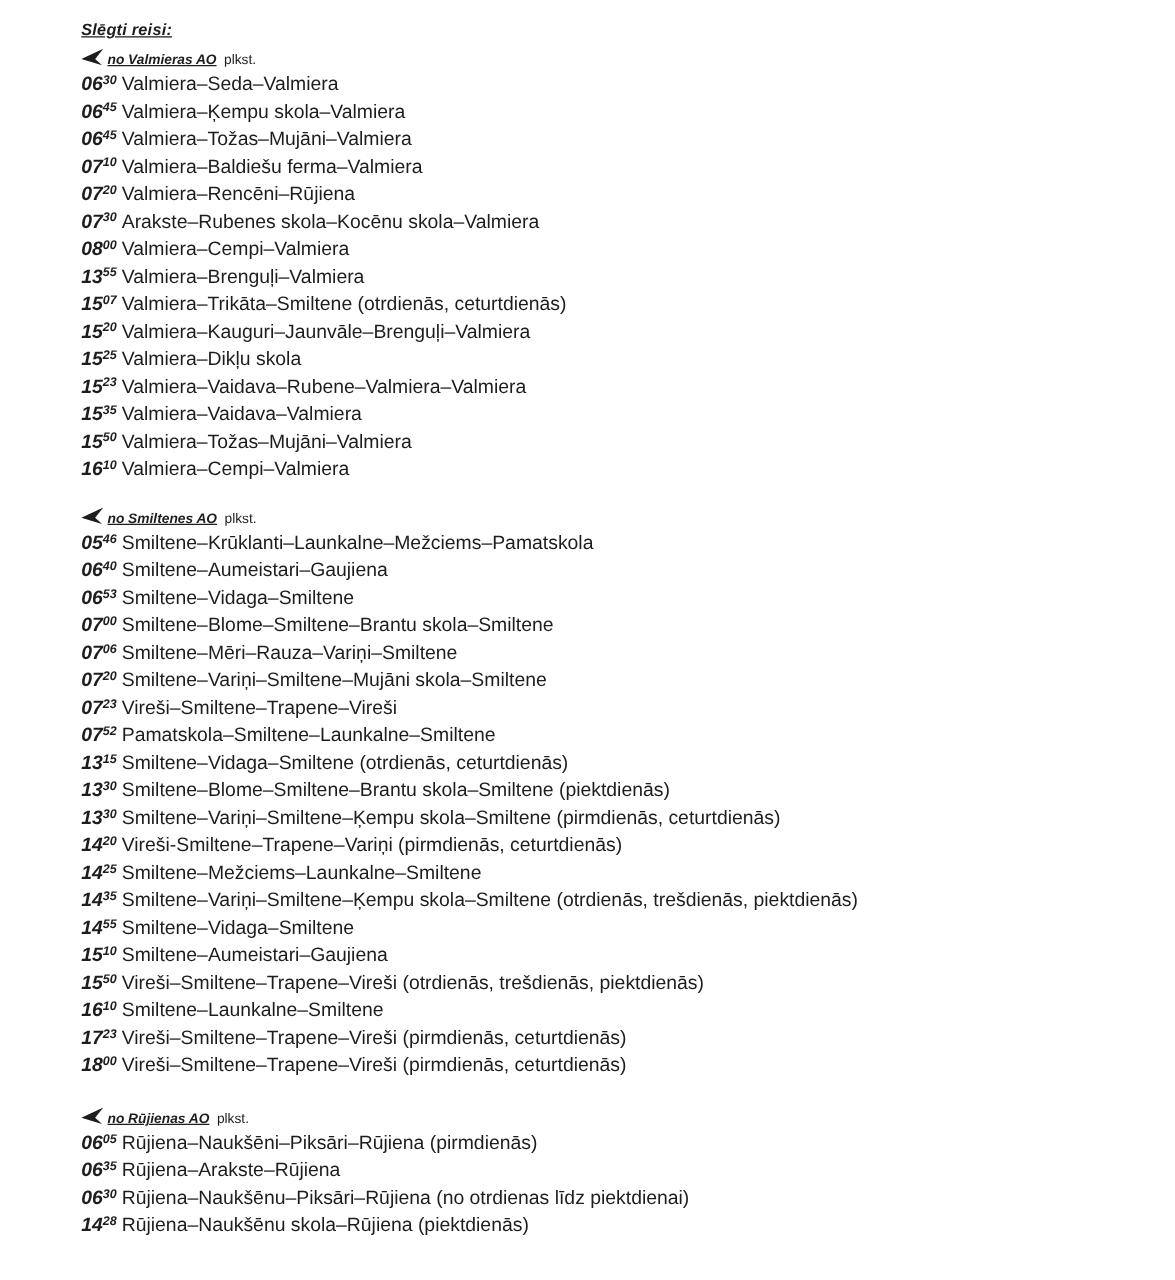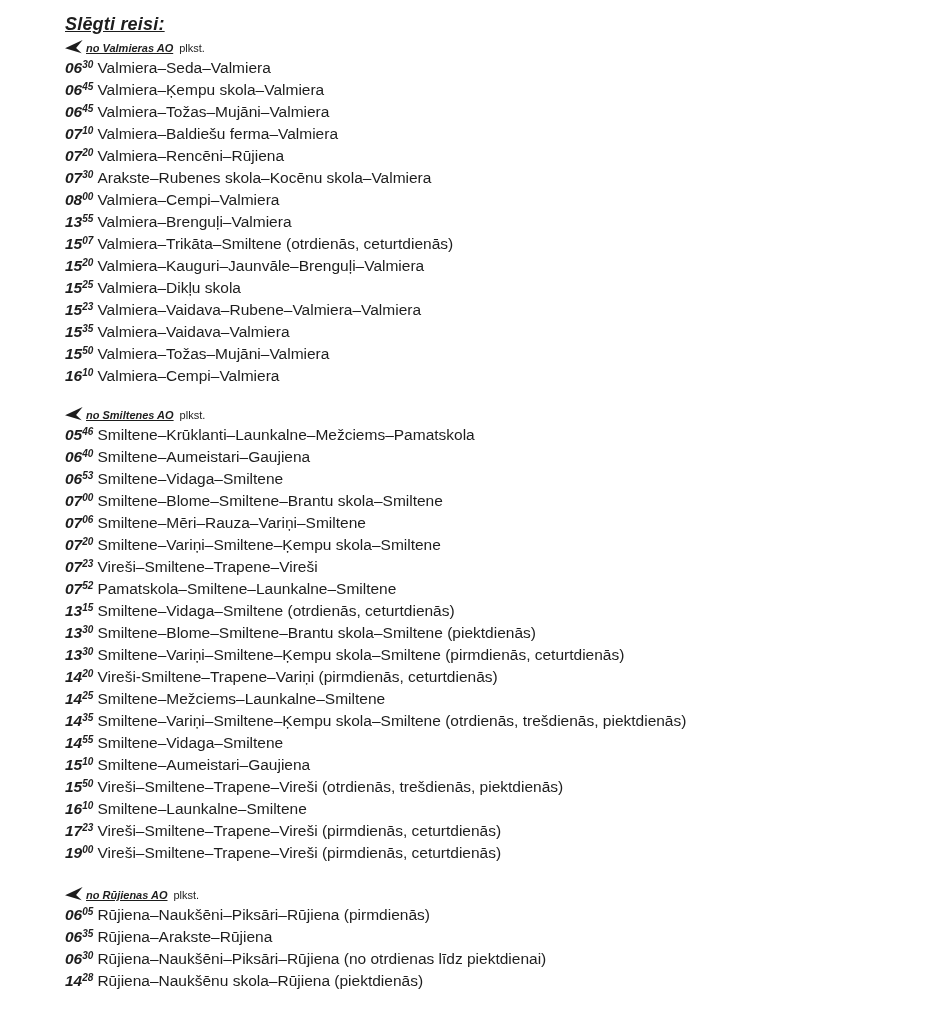--- a/index.html
+++ b/index.html
@@ -11,21 +11,21 @@
     width: 940px;
     height: 1024px;
     font-family: "Liberation Sans", sans-serif;
     color: #1d1d1d;
     overflow: hidden;
   }
   .doc {
     padding: 12px 10px 0 65px;
   }
   .title {
-    font-size: 18px;
+    font-size: 13px;
     line-height: 24px;
     font-weight: bold;
     font-style: italic;
     text-decoration: underline;
     margin: 0 0 2px 0;
     letter-spacing: 0.2px;
   }
   .section { margin-top: 0; }
   .section.gap-mid { margin-top: 17px; }
   .section.gap-big { margin-top: 20px; }
@@ -90,39 +90,39 @@
       </section>
       <section class="section gap-mid">
         <div class="header-row"><svg class="arrow-icon" viewBox="0 0 22 16" xmlns="http://www.w3.org/2000/svg">
             <polygon points="0,9 22,0 13.5,9.5 20,16" fill="#1d1d1d" transform="rotate(-3 11 8)"></polygon>
           </svg><span class="header-text">no Smiltenes AO</span><span class="header-suffix">plkst.</span></div>
         <div class="route-line"><span class="time"><span>05</span><span class="mm">46</span></span><span class="route-text">Smiltene–Krūklanti–Launkalne–Mežciems–Pamatskola</span></div>
         <div class="route-line"><span class="time"><span>06</span><span class="mm">40</span></span><span class="route-text">Smiltene–Aumeistari–Gaujiena</span></div>
         <div class="route-line"><span class="time"><span>06</span><span class="mm">53</span></span><span class="route-text">Smiltene–Vidaga–Smiltene</span></div>
         <div class="route-line"><span class="time"><span>07</span><span class="mm">00</span></span><span class="route-text">Smiltene–Blome–Smiltene–Brantu skola–Smiltene</span></div>
         <div class="route-line"><span class="time"><span>07</span><span class="mm">06</span></span><span class="route-text">Smiltene–Mēri–Rauza–Variņi–Smiltene</span></div>
-        <div class="route-line"><span class="time"><span>07</span><span class="mm">20</span></span><span class="route-text">Smiltene–Variņi–Smiltene–Ķempu skola–Smiltene</span></div>
+        <div class="route-line"><span class="time"><span>07</span><span class="mm">20</span></span><span class="route-text">Smiltene–Variņi–Smiltene–Mujāni skola–Smiltene</span></div>
         <div class="route-line"><span class="time"><span>07</span><span class="mm">23</span></span><span class="route-text">Vireši–Smiltene–Trapene–Vireši</span></div>
         <div class="route-line"><span class="time"><span>07</span><span class="mm">52</span></span><span class="route-text">Pamatskola–Smiltene–Launkalne–Smiltene</span></div>
         <div class="route-line"><span class="time"><span>13</span><span class="mm">15</span></span><span class="route-text">Smiltene–Vidaga–Smiltene (otrdienās, ceturtdienās)</span></div>
         <div class="route-line"><span class="time"><span>13</span><span class="mm">30</span></span><span class="route-text">Smiltene–Blome–Smiltene–Brantu skola–Smiltene (piektdienās)</span></div>
         <div class="route-line"><span class="time"><span>13</span><span class="mm">30</span></span><span class="route-text">Smiltene–Variņi–Smiltene–Ķempu skola–Smiltene (pirmdienās, ceturtdienās)</span></div>
         <div class="route-line"><span class="time"><span>14</span><span class="mm">20</span></span><span class="route-text">Vireši-Smiltene–Trapene–Variņi (pirmdienās, ceturtdienās)</span></div>
         <div class="route-line"><span class="time"><span>14</span><span class="mm">25</span></span><span class="route-text">Smiltene–Mežciems–Launkalne–Smiltene</span></div>
         <div class="route-line"><span class="time"><span>14</span><span class="mm">35</span></span><span class="route-text">Smiltene–Variņi–Smiltene–Ķempu skola–Smiltene (otrdienās, trešdienās, piektdienās)</span></div>
         <div class="route-line"><span class="time"><span>14</span><span class="mm">55</span></span><span class="route-text">Smiltene–Vidaga–Smiltene</span></div>
         <div class="route-line"><span class="time"><span>15</span><span class="mm">10</span></span><span class="route-text">Smiltene–Aumeistari–Gaujiena</span></div>
         <div class="route-line"><span class="time"><span>15</span><span class="mm">50</span></span><span class="route-text">Vireši–Smiltene–Trapene–Vireši (otrdienās, trešdienās, piektdienās)</span></div>
         <div class="route-line"><span class="time"><span>16</span><span class="mm">10</span></span><span class="route-text">Smiltene–Launkalne–Smiltene</span></div>
         <div class="route-line"><span class="time"><span>17</span><span class="mm">23</span></span><span class="route-text">Vireši–Smiltene–Trapene–Vireši (pirmdienās, ceturtdienās)</span></div>
-        <div class="route-line"><span class="time"><span>19</span><span class="mm">00</span></span><span class="route-text">Vireši–Smiltene–Trapene–Vireši (pirmdienās, ceturtdienās)</span></div>
+        <div class="route-line"><span class="time"><span>18</span><span class="mm">00</span></span><span class="route-text">Vireši–Smiltene–Trapene–Vireši (pirmdienās, ceturtdienās)</span></div>
       </section>
       <section class="section gap-big">
         <div class="header-row"><svg class="arrow-icon" viewBox="0 0 22 16" xmlns="http://www.w3.org/2000/svg">
             <polygon points="0,9 22,0 13.5,9.5 20,16" fill="#1d1d1d" transform="rotate(-3 11 8)"></polygon>
           </svg><span class="header-text">no Rūjienas AO</span><span class="header-suffix">plkst.</span></div>
         <div class="route-line"><span class="time"><span>06</span><span class="mm">05</span></span><span class="route-text">Rūjiena–Naukšēni–Piksāri–Rūjiena (pirmdienās)</span></div>
         <div class="route-line"><span class="time"><span>06</span><span class="mm">35</span></span><span class="route-text">Rūjiena–Arakste–Rūjiena</span></div>
-        <div class="route-line"><span class="time"><span>06</span><span class="mm">30</span></span><span class="route-text">Rūjiena–Naukšēni–Piksāri–Rūjiena (no otrdienas līdz piektdienai)</span></div>
+        <div class="route-line"><span class="time"><span>06</span><span class="mm">30</span></span><span class="route-text">Rūjiena–Naukšēnu–Piksāri–Rūjiena (no otrdienas līdz piektdienai)</span></div>
         <div class="route-line"><span class="time"><span>14</span><span class="mm">28</span></span><span class="route-text">Rūjiena–Naukšēnu skola–Rūjiena (piektdienās)</span></div>
       </section>
     </div>
 </main>
 
 </body></html>

